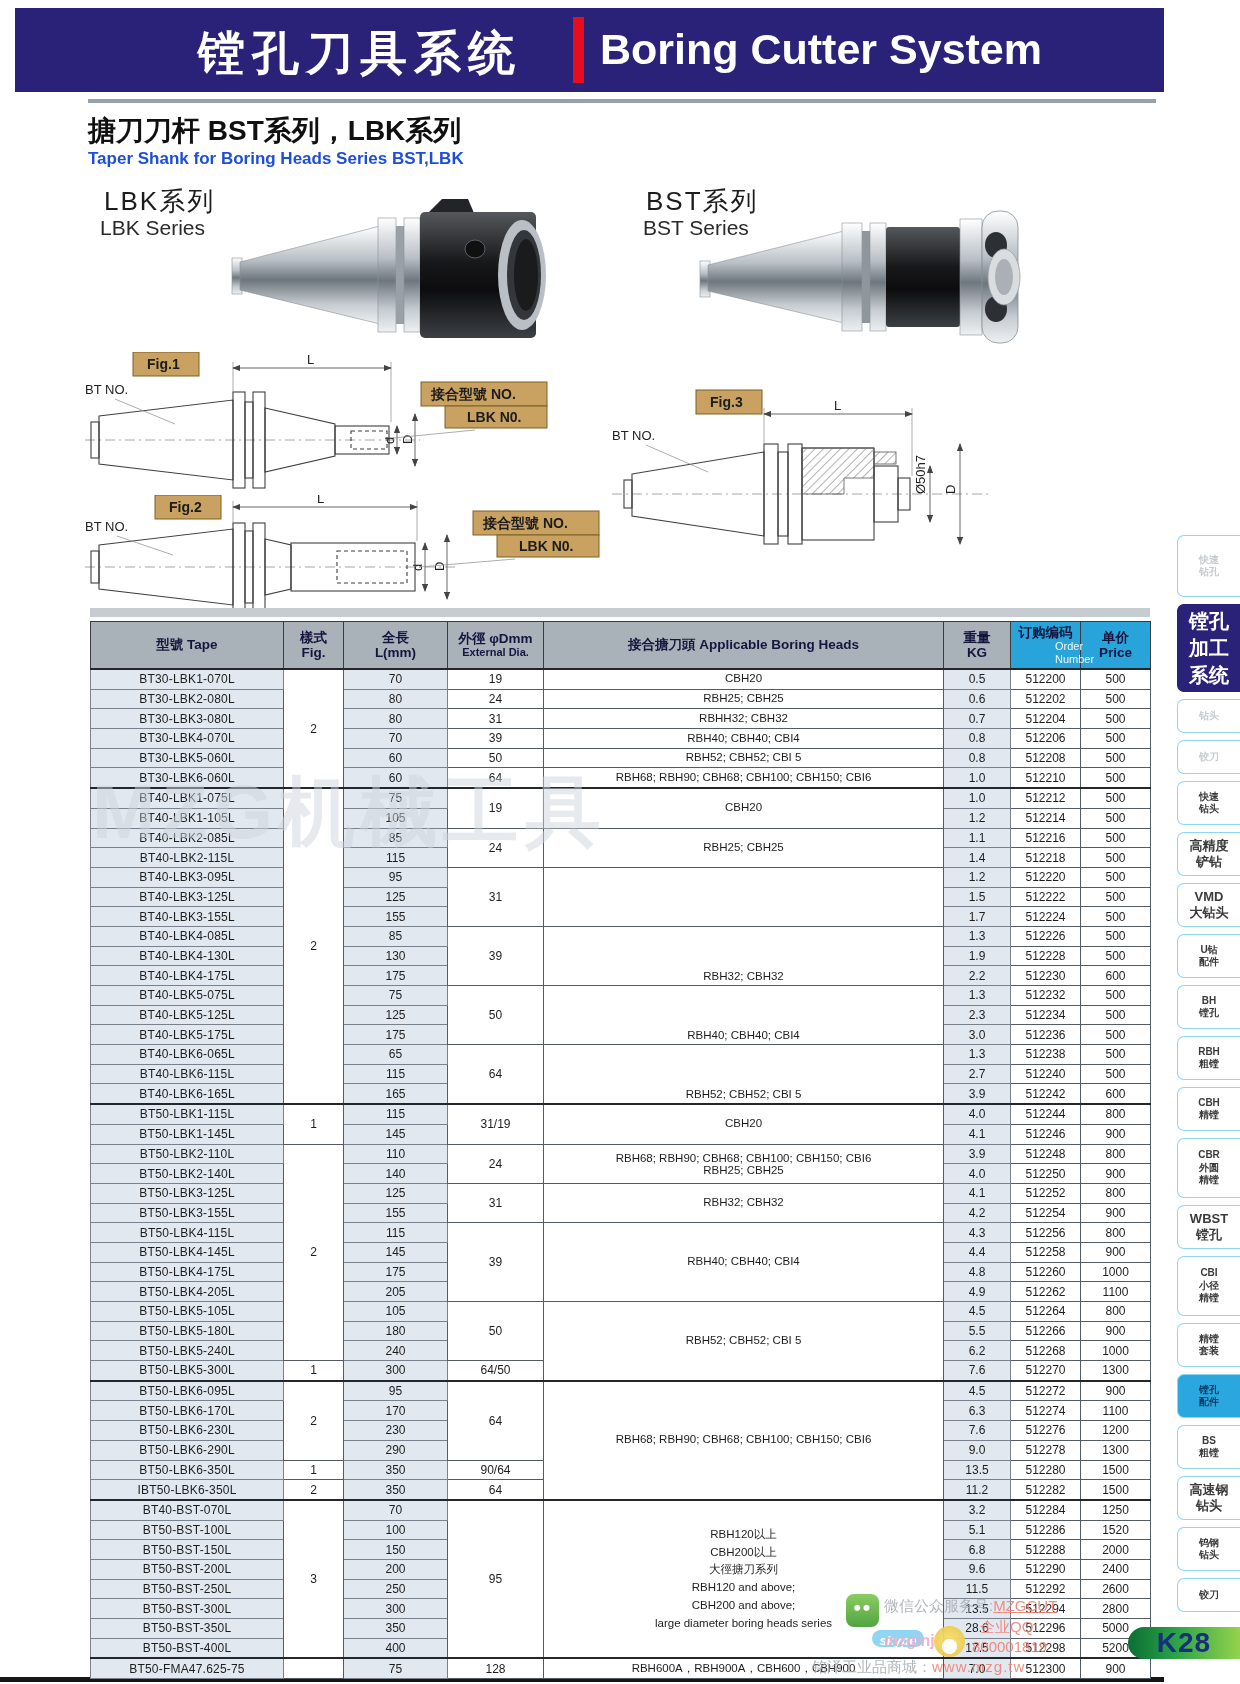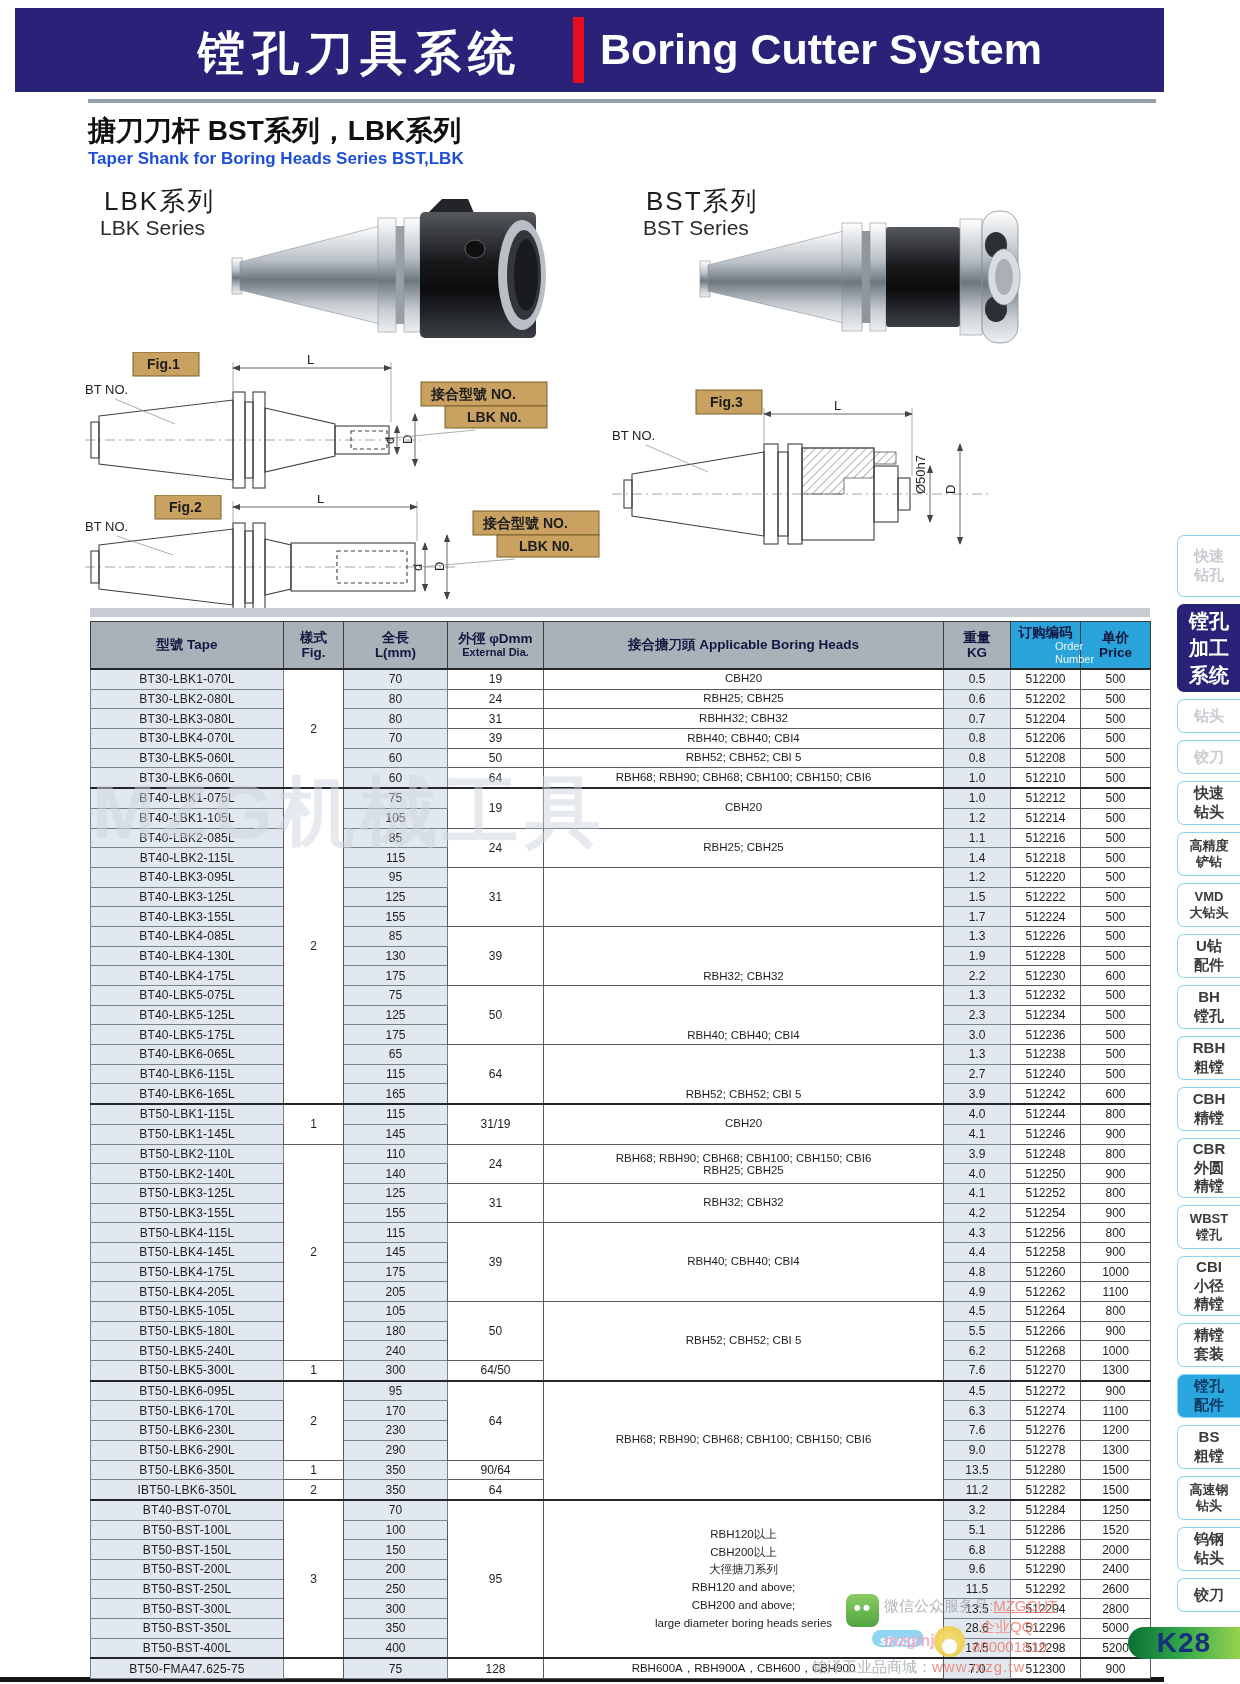--- a/index.html
+++ b/index.html
@@ -45,21 +45,21 @@
   td.c-heads.tight div{line-height:1.05;}
   tr.sec td{border-top:2.2px solid #23262a;}
   
   .watermark{position:absolute;left:92px;top:762px;font-size:76px;font-weight:900;
      color:rgba(205,212,220,0.5);letter-spacing:6px;z-index:5;pointer-events:none;white-space:nowrap;}
   
   .sidebar{position:absolute;left:1177px;top:535px;width:63px;z-index:3;}
   .sb-item{box-sizing:border-box;width:63px;border:1.5px solid #8fd6f2;border-right:none;
      border-radius:7px 0 0 7px;background:#fff;margin-bottom:7px;display:flex;flex-direction:column;
      align-items:center;justify-content:center;text-align:center;font-weight:bold;color:#3b3b3b;
-     font-size:15px;line-height:1.25;}
+     font-size:10px;line-height:1.25;}
   .sb-item.ln1{height:34px;} .sb-item.ln2{height:44px;} .sb-item.ln3{height:60px;}
   .sb-item.tall{height:62px;}
   .sb-item.small{font-size:13px;}
   .sb-item.disabled{color:#c7cbcf;}
   .sb-item.active{background:#2a2178;border-color:#2a2178;color:#fff;font-size:20px;height:88px;line-height:1.35;}
   .sb-item.highlight{background:#2ba7e0;color:#0a3a61;}
   
   .foot{position:absolute;z-index:6;opacity:0.88;white-space:nowrap;}
   .gtxt{color:#a6acb1;font-size:15px;}
   .rtxt{color:#ee8172;font-size:15px;}

